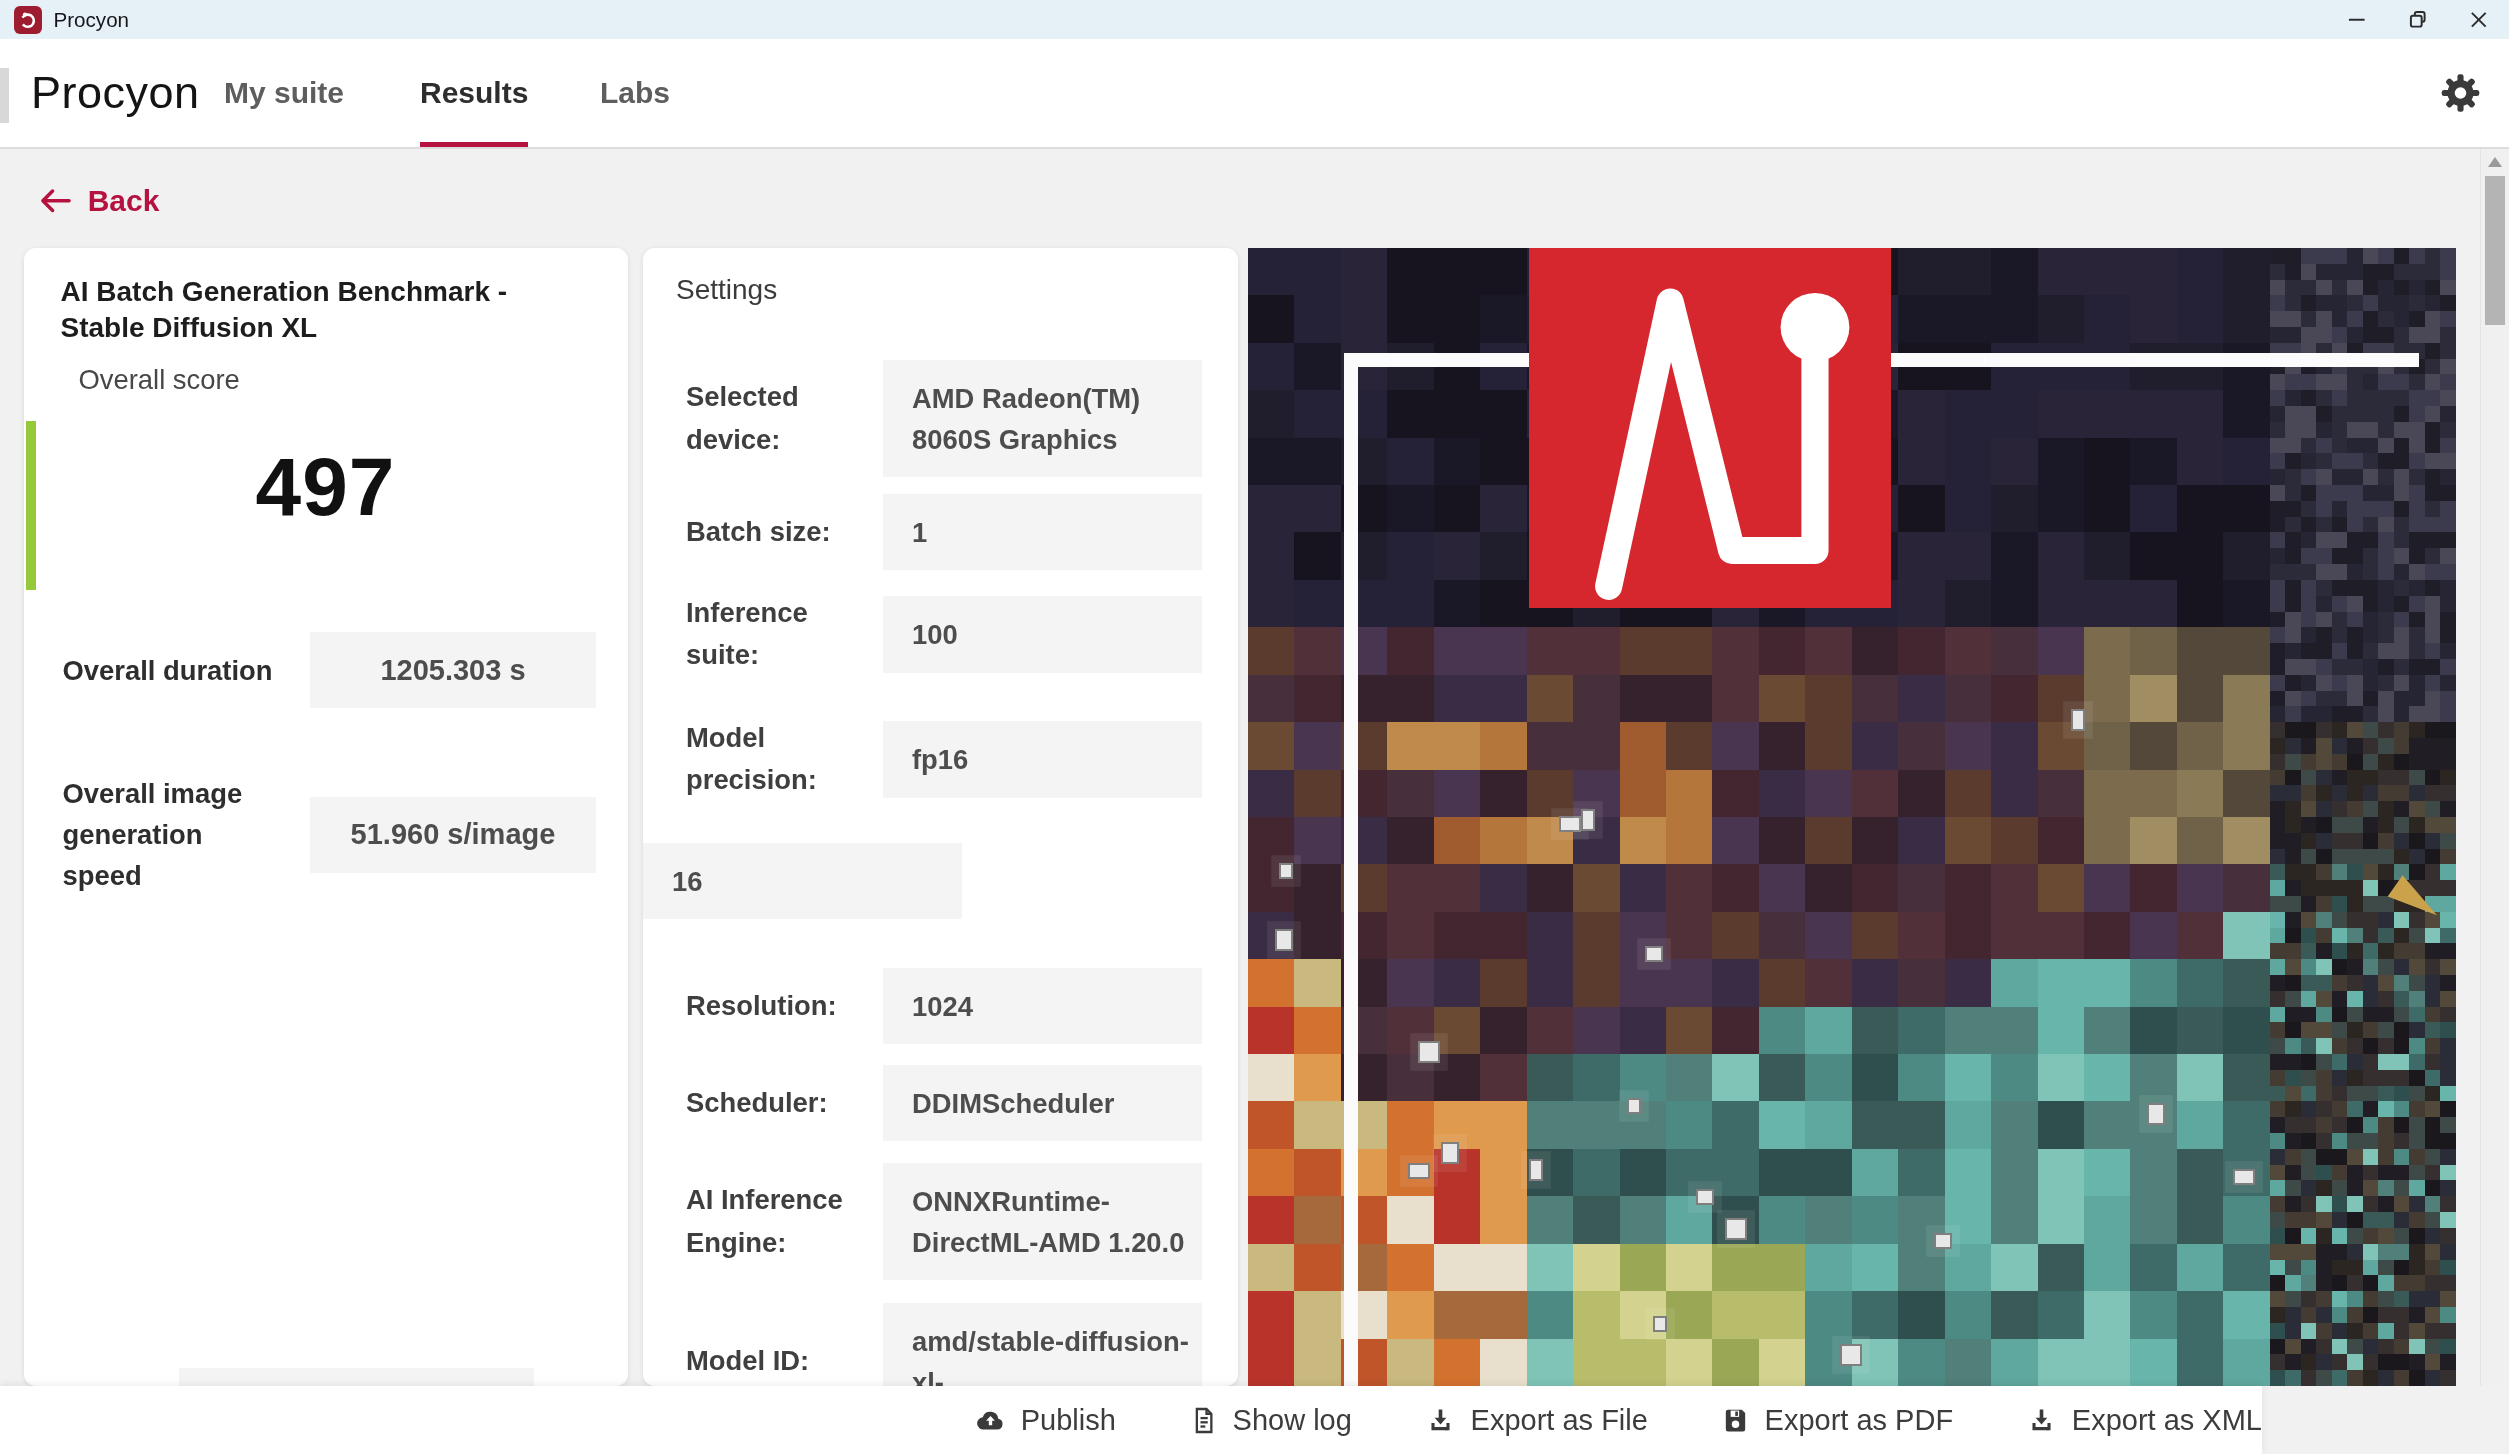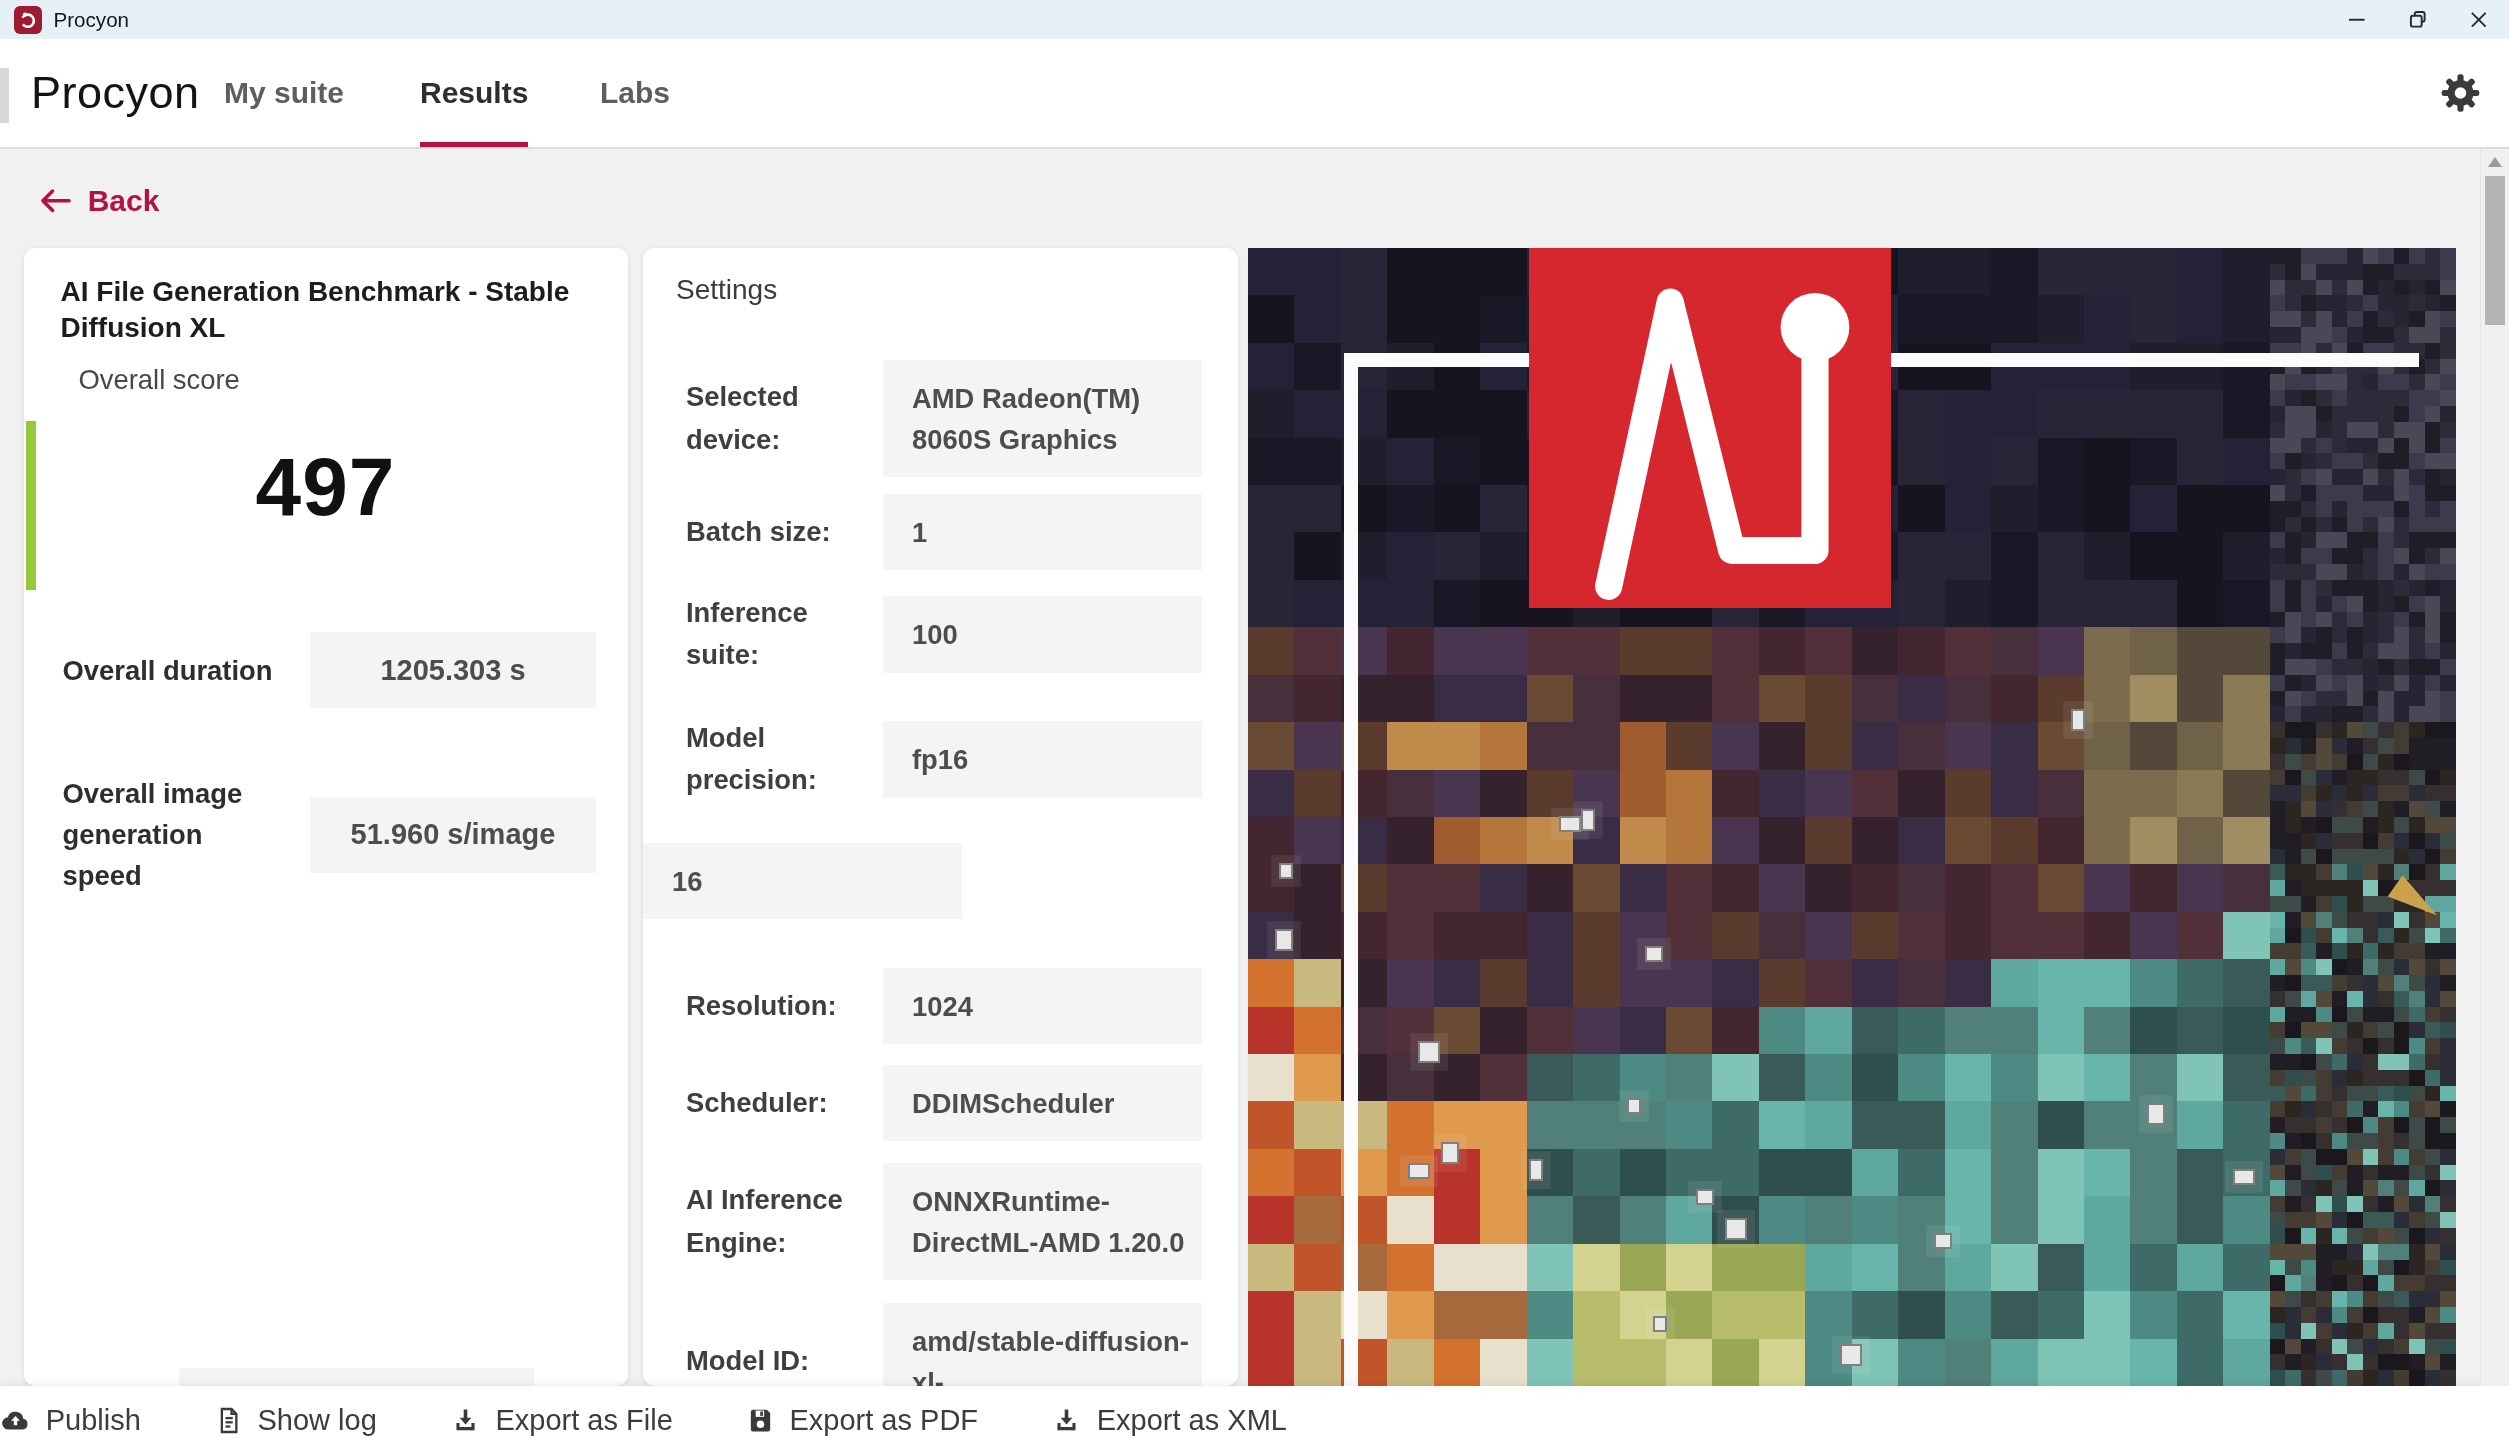--- a/index.html
+++ b/index.html
@@ -63,22 +63,22 @@
   .px{position:absolute;}
   .win{position:absolute;background:#e8e8e8;border:2.9px solid rgba(40,40,40,.55);box-shadow:0 0 0 7.8px rgba(255,255,255,.08);}
   .img-border-v{position:absolute;left:96px;top:105px;width:13.7px;bottom:0;background:#fbfbfb;z-index:3;}
   .img-border-h{position:absolute;left:96px;top:105px;width:1075px;height:13.7px;background:#fbfbfb;z-index:3;}
   .ai-logo{position:absolute;left:281px;top:0;width:362px;height:360px;background:#d6272e;z-index:4;}
   .gold-spike{position:absolute;right:27.4px;top:627px;width:0;height:0;z-index:2;
     border-left:13.7px solid transparent;border-right:13.7px solid transparent;border-bottom:51px solid #c9a24b;
     transform:rotate(125deg);}
 
   
-  .footer{position:absolute;left:0;top:1386px;width:2509px;height:69px;background:#ffffff;
-    box-shadow:0 -2px 7.8px rgba(0,0,0,.07);display:flex;align-items:center;justify-content:flex-start;
+  .footer{position:absolute;left:0;top:1386px;width:2262px;height:69px;background:#ffffff;
+    box-shadow:0 -2px 7.8px rgba(0,0,0,.07);display:flex;align-items:center;justify-content:flex-end;
     gap:73px;z-index:50;}
   .f-btn{display:flex;align-items:center;gap:14.7px;font-size:29px;color:#3c3c3c;}
 
   
   .scrollbar{position:absolute;right:0;top:149px;width:29px;height:1237px;background:#f0f0f0;
     border-left:1px solid #e3e3e3;z-index:70;}
   .sb-up{position:absolute;top:7.8px;left:6.9px;width:0;height:0;border-left:7.8px solid transparent;
     border-right:7.8px solid transparent;border-bottom:10.8px solid #9a9a9a;}
   .sb-thumb{position:absolute;left:3.9px;top:27.4px;width:20.6px;height:149px;background:#b4b4b4;}
 </style>
@@ -160,21 +160,21 @@
 
   <a class="back" href="#">
     <svg width="33" height="27.4" viewBox="0 0 34 28" fill="none" stroke="#b51240" stroke-width="3.6" stroke-linecap="round" stroke-linejoin="round">
       <line x1="31" y1="14" x2="5" y2="14"></line>
         <polyline points="14,4 4,14 14,24"></polyline>
     </svg>
     <span>Back</span>
   </a>
 
   <section class="card card-result">
-    <div class="rc-title">AI File Generation Benchmark - Stable Diffusion XL</div>
+    <div class="rc-title">AI Batch Generation Benchmark - Stable Diffusion XL</div>
     <div class="rc-scorelabel">Overall score</div>
     <div class="rc-greenbar"></div>
     <div class="rc-score">497</div>
 
     <div class="metric" style="top:384px;">
       <div class="metric-label">Overall duration</div>
       <div class="metric-box">1205.303 s</div>
     </div>
     <div class="metric" style="top:525px;">
       <div class="metric-label">Overall image generation speed</div>

